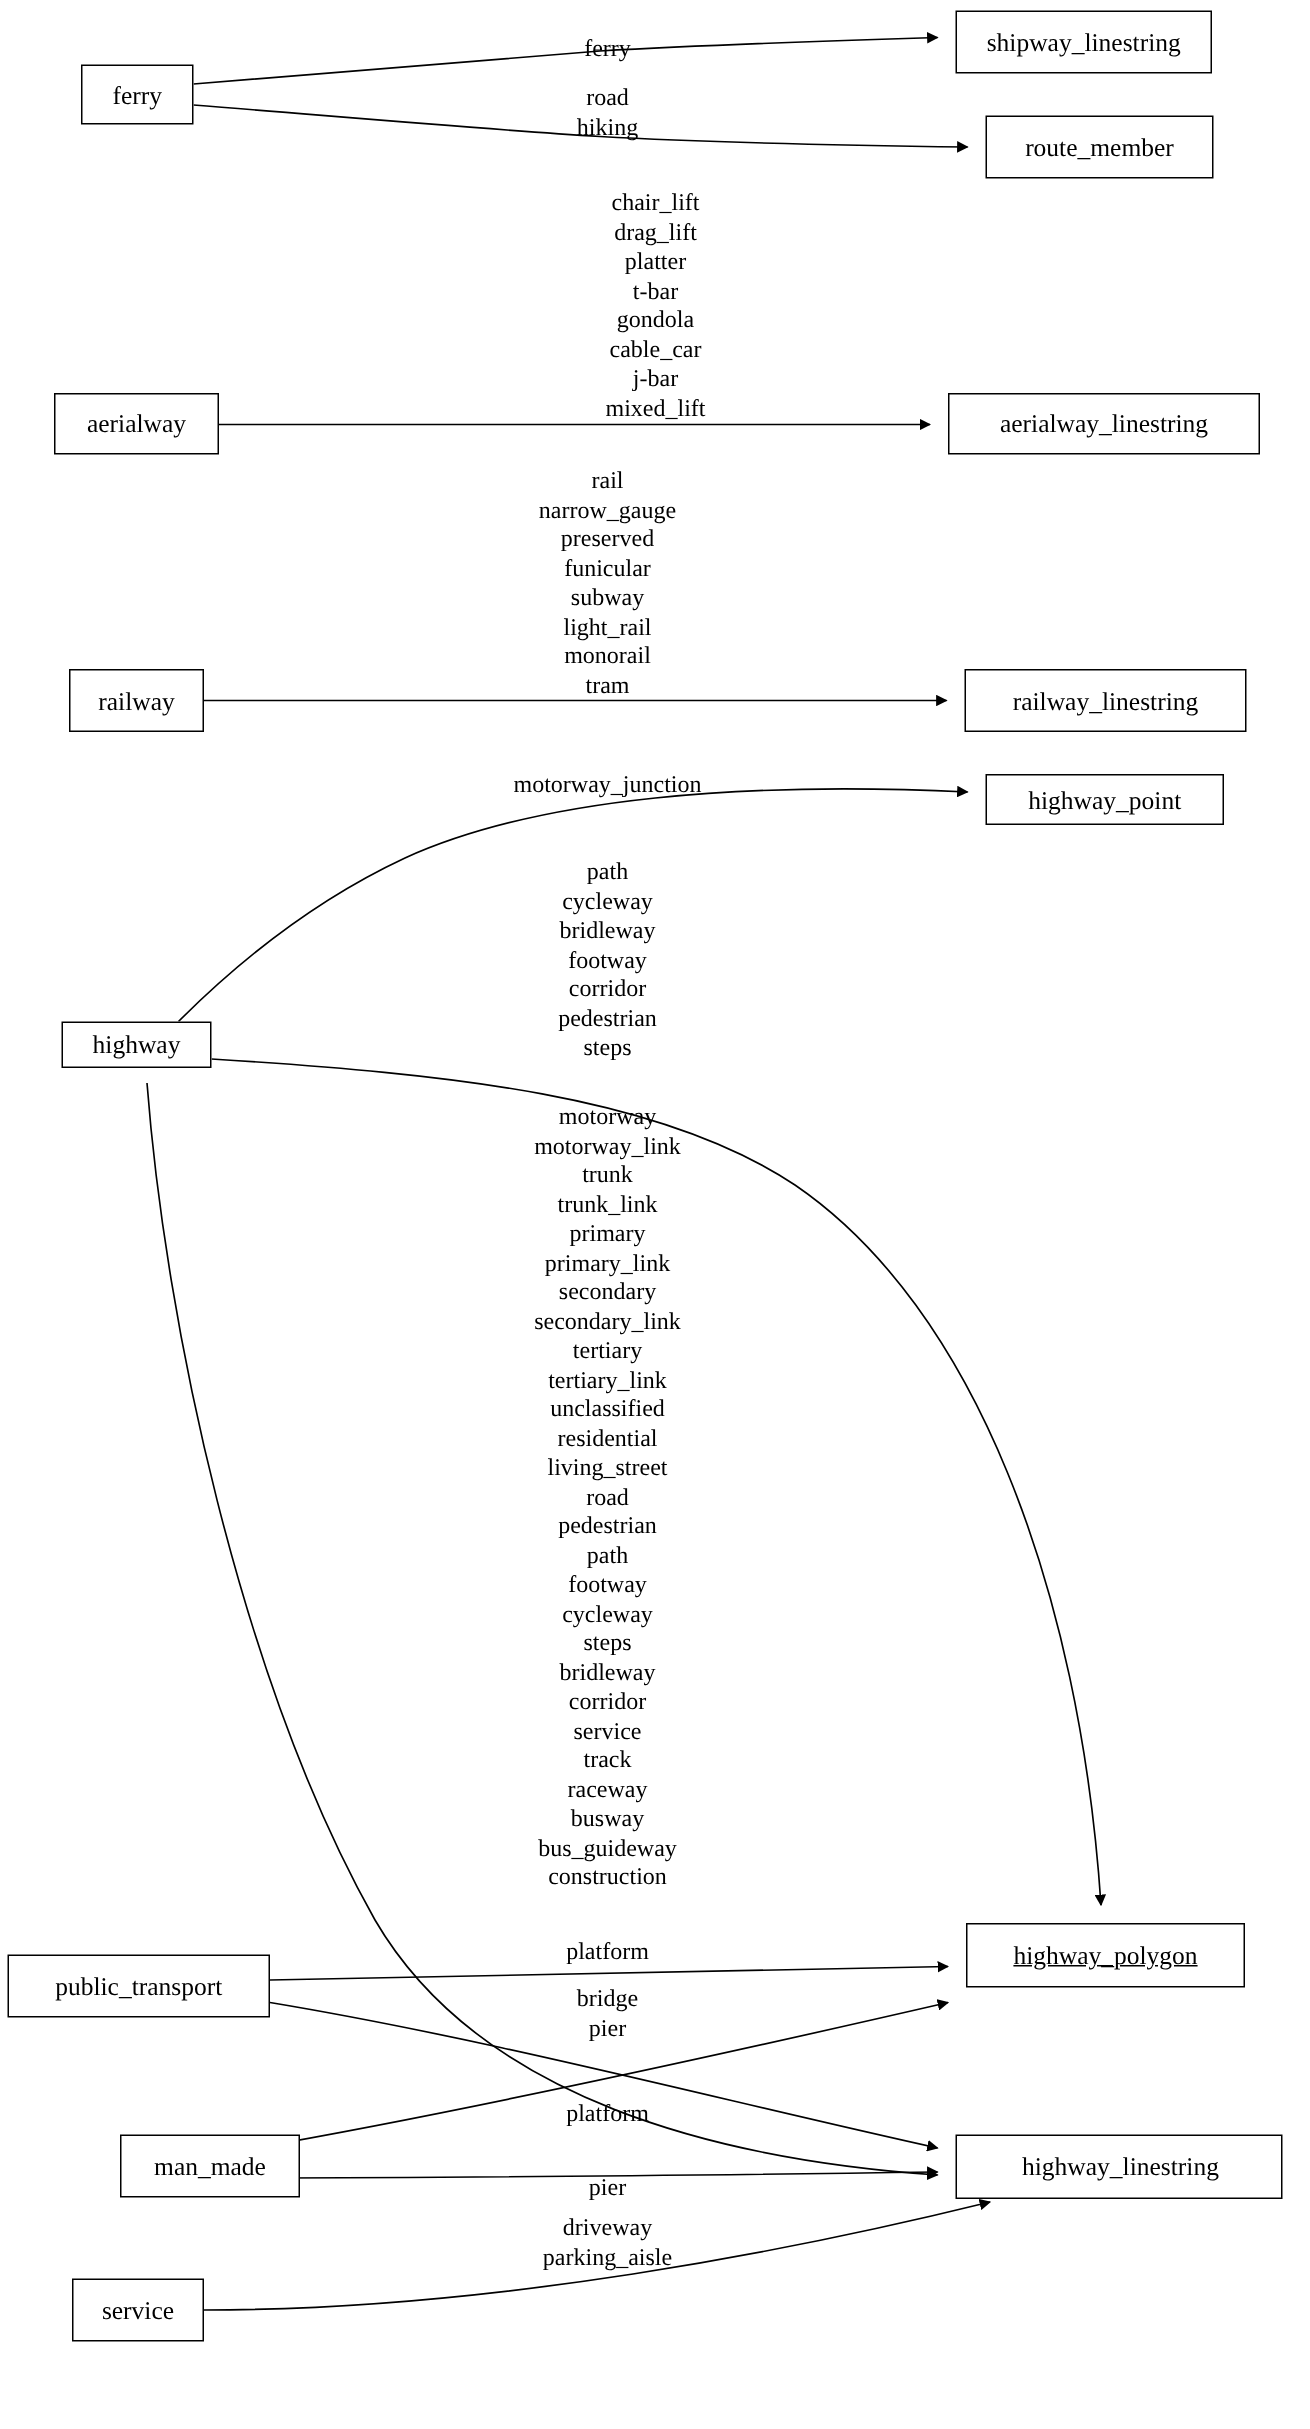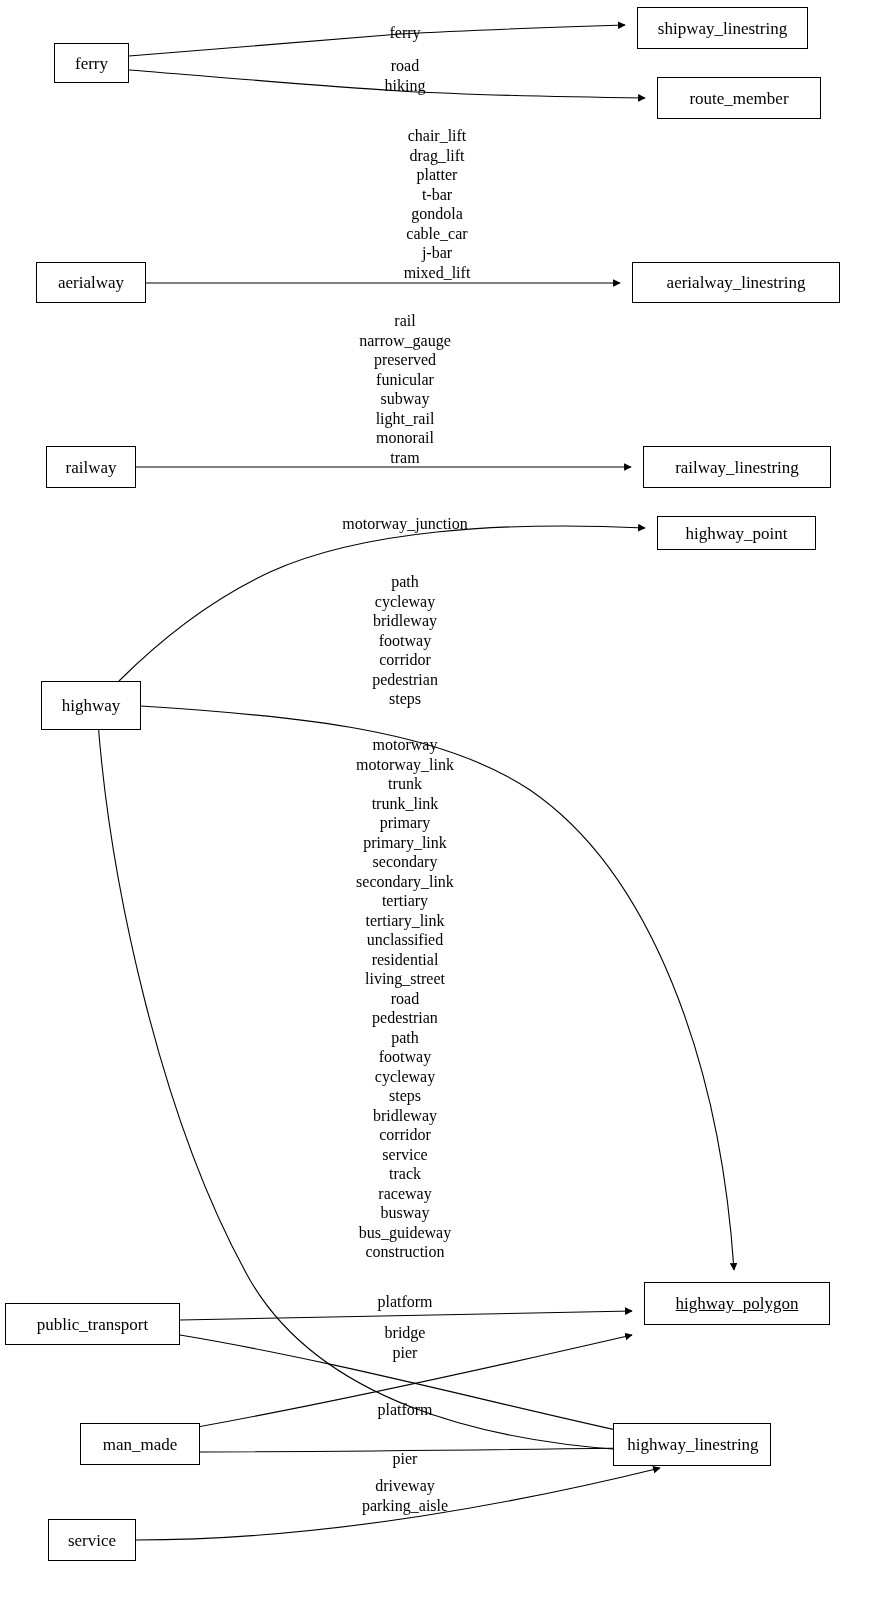--- a/index.html
+++ b/index.html
@@ -71,31 +71,31 @@
         <path d="M180,1335 C330,1360 480,1400 625,1432" marker-end="url(#arrow)"></path>
         <path d="M152,1435 C300,1410 480,1370 632,1335" marker-end="url(#arrow)"></path>
         <path d="M152,1452 C330,1452 480,1450 625,1448" marker-end="url(#arrow)"></path>
         <path d="M136,1540 C330,1540 530,1500 660,1468" marker-end="url(#arrow)"></path>
       </g>
   </svg>
 
   <div id="node-layer">
       <div class="node" style="left: 54px; top: 43px; width: 75px; height: 40px;">ferry</div>
       <div class="node" style="left: 637px; top: 7px; width: 171px; height: 42px;">shipway_linestring</div>
-      <div class="node" style="left: 657px; top: 77px; width: 164px; height: 42px;">route_member</div>
+      <div class="node" style="left: 657px; top: 77px; width: 152px; height: 42px;">route_member</div>
       <div class="node" style="left: 36px; top: 262px; width: 110px; height: 41px;">aerialway</div>
       <div class="node" style="left: 632px; top: 262px; width: 208px; height: 41px;">aerialway_linestring</div>
       <div class="node" style="left: 46px; top: 446px; width: 90px; height: 42px;">railway</div>
       <div class="node" style="left: 643px; top: 446px; width: 188px; height: 42px;">railway_linestring</div>
       <div class="node" style="left: 657px; top: 516px; width: 159px; height: 34px;">highway_point</div>
-      <div class="node" style="left: 41px; top: 681px; width: 100px; height: 49px;">highway</div>
+      <div class="node" style="left: 41px; top: 681px; width: 100px; height: 31px;">highway</div>
       <div class="node" style="left: 644px; top: 1282px; width: 186px; height: 43px; text-decoration: underline;">highway_polygon</div>
       <div class="node" style="left: 5px; top: 1303px; width: 175px; height: 42px;">public_transport</div>
       <div class="node" style="left: 32px; top: 1423px; width: 120px; height: 42px; margin-left: 48px;">man_made</div>
-      <div class="node" style="left: 613px; top: 1423px; width: 158px; height: 43px; padding-left: 12px;">highway_linestring</div>
+      <div class="node" style="left: 637px; top: 1423px; width: 218px; height: 43px; padding-left: 12px;">highway_linestring</div>
       <div class="node" style="left: 48px; top: 1519px; width: 88px; height: 42px;">service</div>
     </div>
   <div id="label-layer">
       <div class="edge-label" style="left: 405px; top: 23px;">ferry</div>
       <div class="edge-label" style="left: 405px; top: 56px;">road
 hiking</div>
       <div class="edge-label" style="left: 405px; top: 126px; margin-left: 32px;">chair_lift
 drag_lift
 platter
 t-bar

